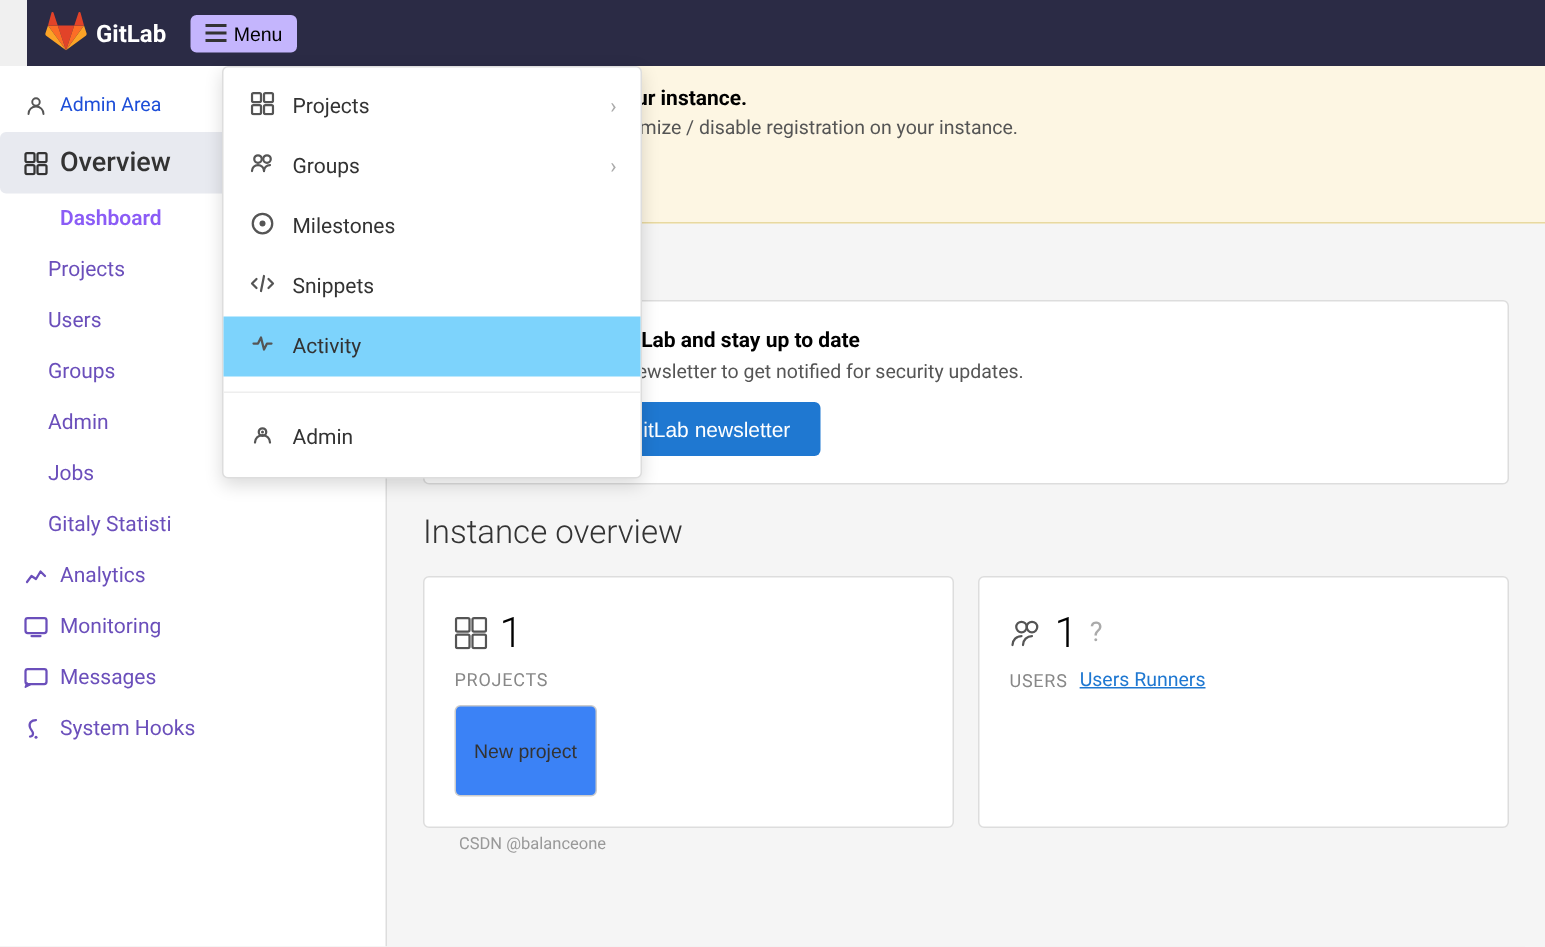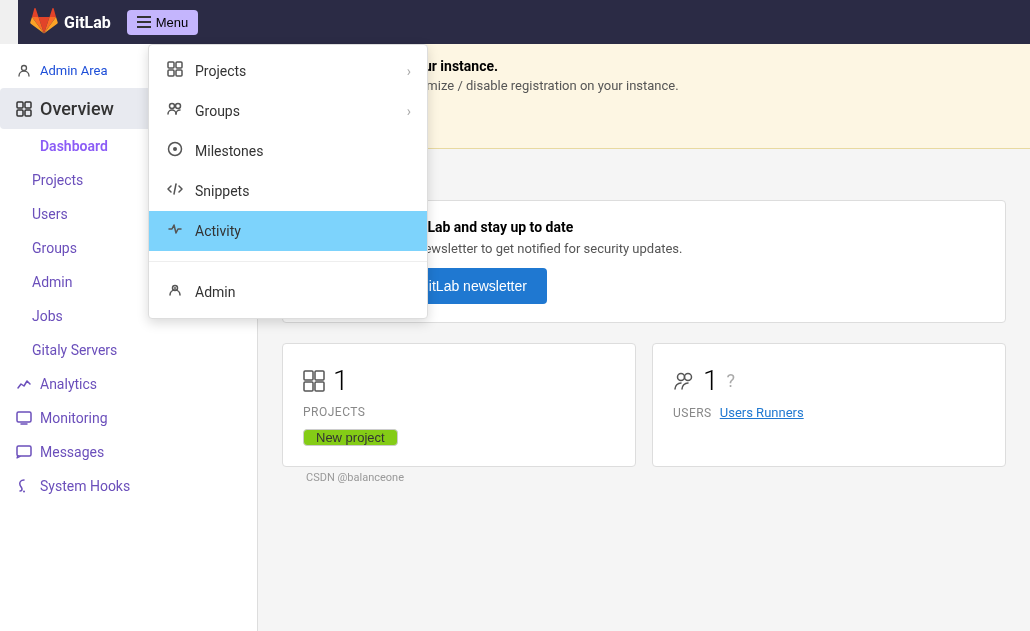--- a/index.html
+++ b/index.html
@@ -198,24 +198,24 @@
       font-size: 28px;
       font-weight: 300;
     }
     .card-label {
       font-size: 12px;
       color: #888;
       letter-spacing: 0.5px;
       text-transform: uppercase;
     }
     .btn-new-project {
-      background: #84cc16;
+      background: #3b82f6;
       border: 1px solid #ccc;
       border-radius: 4px;
-      padding: 0 12px;
+      padding: 22px 12px;
       font-size: 13px;
       cursor: pointer;
       color: #333;
     }
     .card-actions {
       display: flex;
       align-items: center;
       gap: 8px;
       margin-top: 4px;
     }
@@ -415,21 +415,21 @@
     <div class="sidebar-item">
       <span>Groups</span>
     </div>
     <div class="sidebar-item">
       <span>Admin</span>
     </div>
     <div class="sidebar-item">
       <span>Jobs</span>
     </div>
     <div class="sidebar-item">
-      <span>Gitaly Servers</span>
+      <span>Gitaly Statisti</span>
     </div>
 
     <div class="sidebar-group-item">
       <svg width="16" height="16" viewBox="0 0 16 16" fill="none">
           <path d="M2 12l3-4 3 2 3-5 3 3" stroke="#6b4fbb" stroke-width="1.5" stroke-linecap="round" stroke-linejoin="round"></path>
         </svg>
       <span>Analytics</span>
     </div>
     <div class="sidebar-group-item">
       <svg width="16" height="16" viewBox="0 0 16 16" fill="none">
@@ -472,20 +472,21 @@
       <div style="font-size:13px; color:#555; margin-bottom:12px;">board</div>
 
       <div class="security-banner">
         <div class="sec-title">ity updates from GitLab and stay up to date</div>
         <div class="sec-desc">
           <span>the GitLab Security Newsletter to get notified for security updates.</span>
         </div>
         <button class="btn-newsletter">Sign up for the GitLab newsletter</button>
       </div>
 
+      <h2 class="instance-overview">Instance overview</h2>
 
       <div class="overview-cards">
 
         <div class="overview-card">
           <div class="card-count-row">
             <svg width="22" height="22" viewBox="0 0 22 22" fill="none">
               <rect x="1" y="1" width="9" height="9" rx="1" stroke="#555" stroke-width="1.5"></rect>
               <rect x="12" y="1" width="9" height="9" rx="1" stroke="#555" stroke-width="1.5"></rect>
               <rect x="1" y="12" width="9" height="9" rx="1" stroke="#555" stroke-width="1.5"></rect>
               <rect x="12" y="12" width="9" height="9" rx="1" stroke="#555" stroke-width="1.5"></rect>

